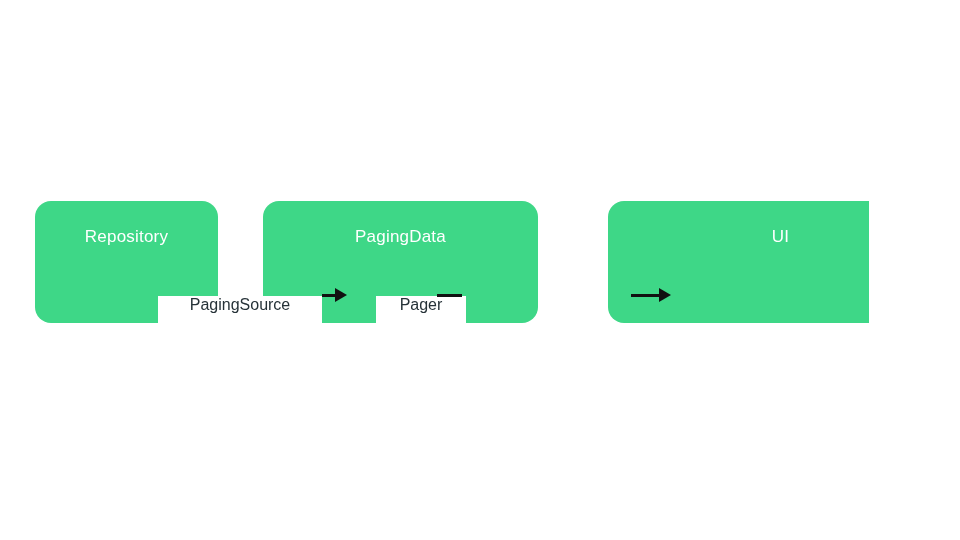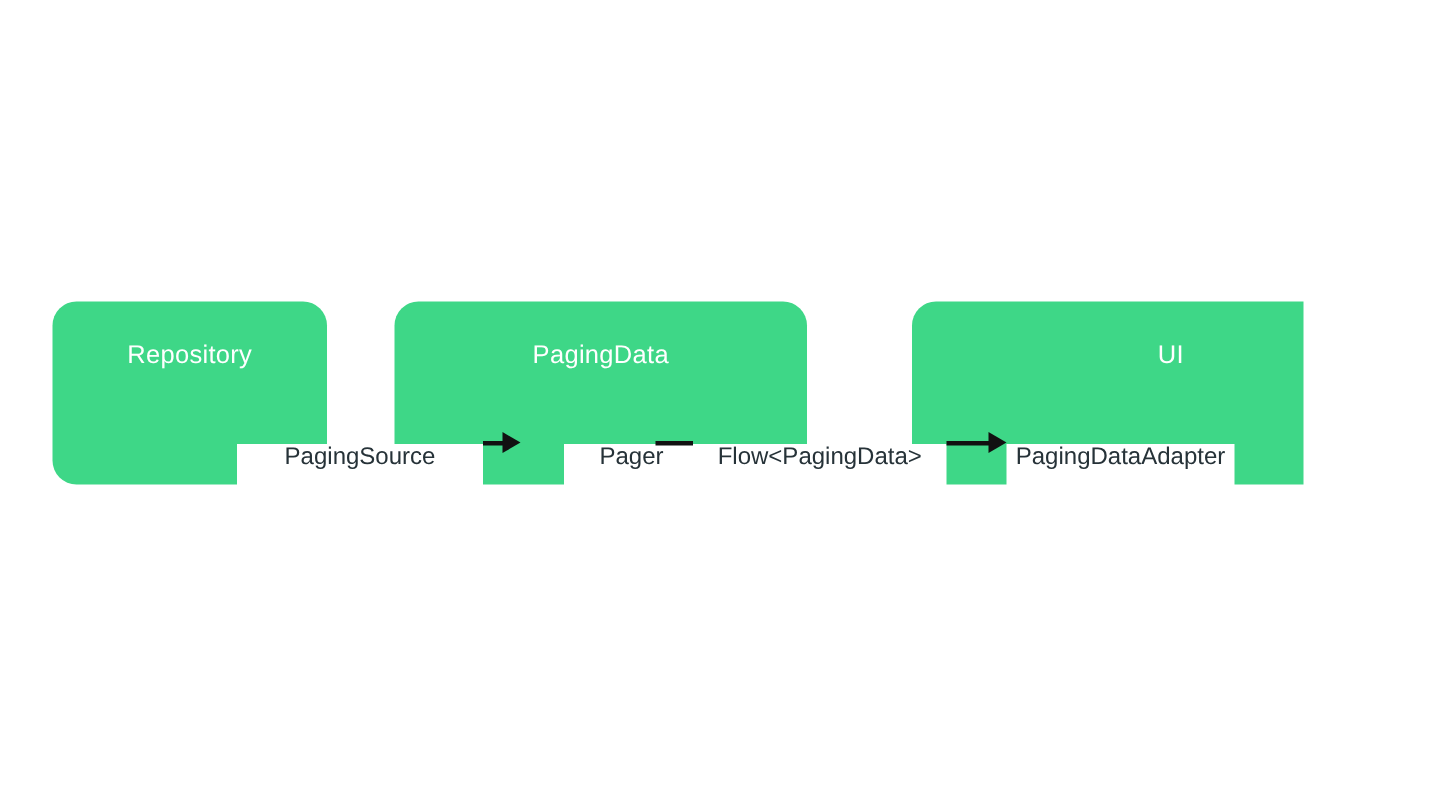--- a/index.html
+++ b/index.html
@@ -97,26 +97,20 @@
   <div class="layer layer-ui">
     <div class="layer-label">UI</div>
   </div>
 
   <div class="node node-paging-source">
     <span>PagingSource</span>
   </div>
   <div class="node node-pager">
     <span>Pager</span>
   </div>
-  <div class="node node-flow-paging-data">
-    <span>Flow&lt;PagingData&gt;</span>
-  </div>
-  <div class="node node-paging-data-adapter">
-    <span>PagingDataAdapter</span>
-  </div>
 
   <div class="connector connector-1 has-head">
     <div class="line"></div>
     <div class="head"></div>
   </div>
   <div class="connector connector-2">
     <div class="line"></div>
   </div>
   <div class="connector connector-3 has-head">
     <div class="line"></div>

